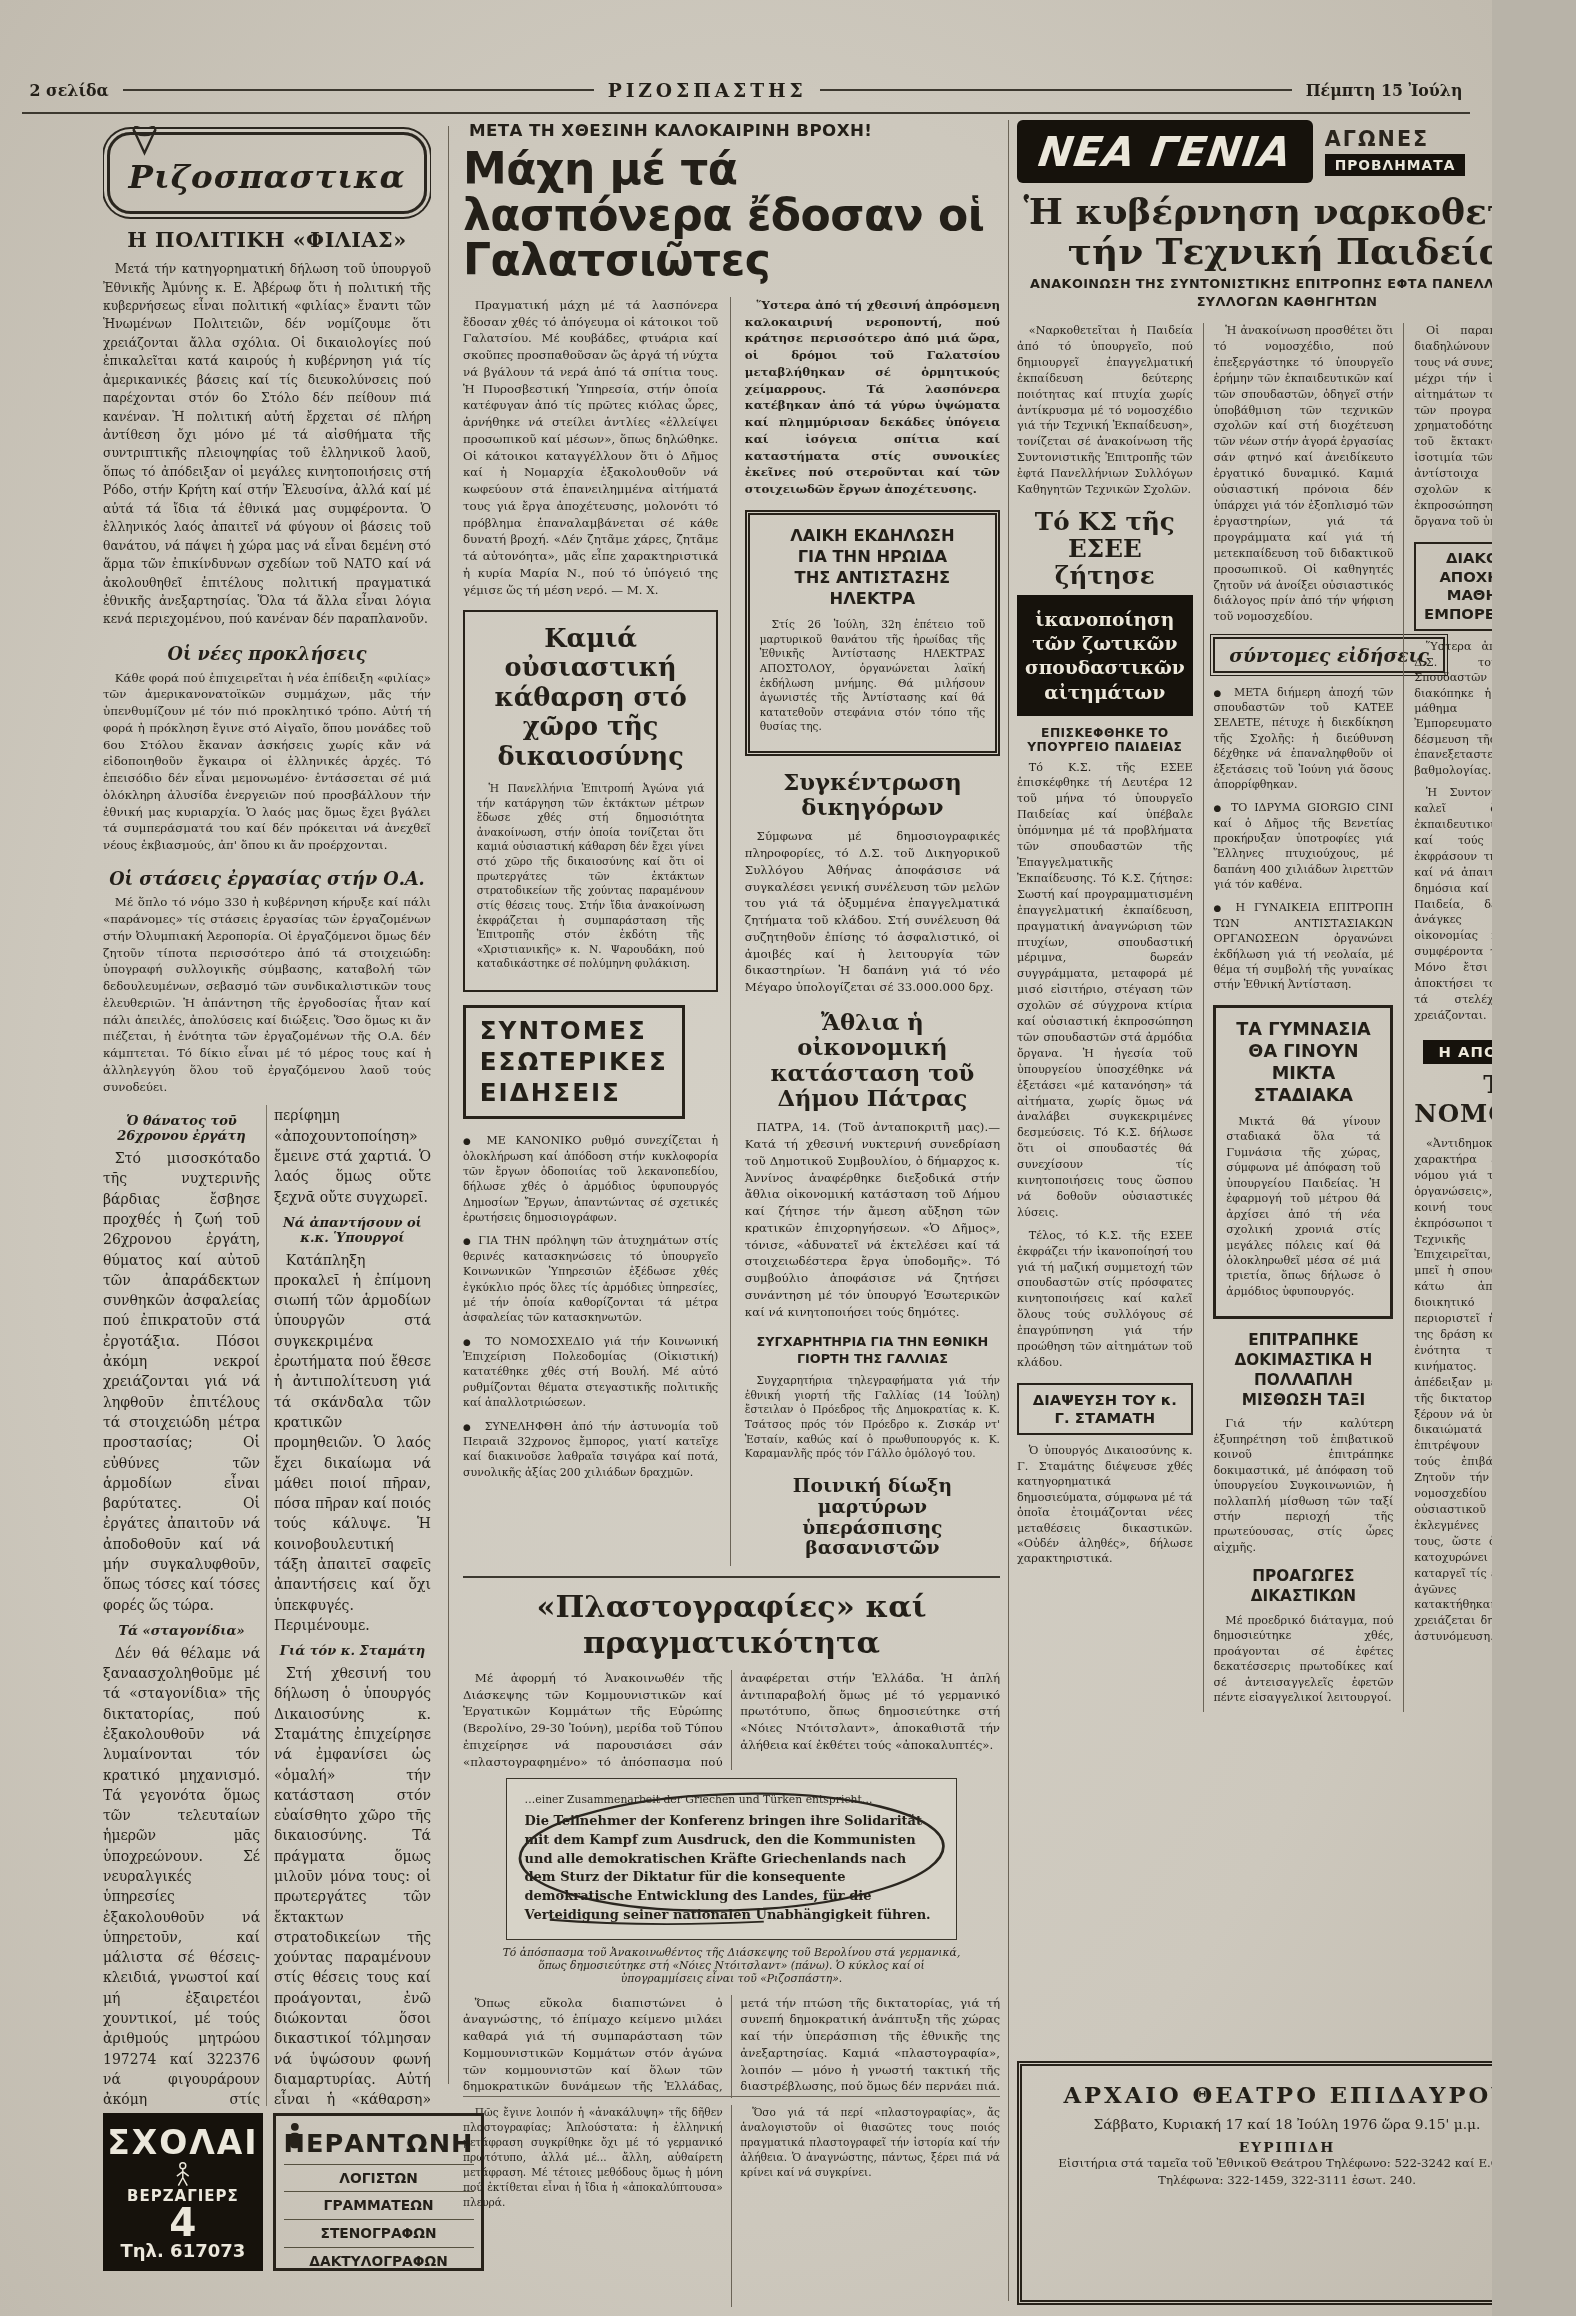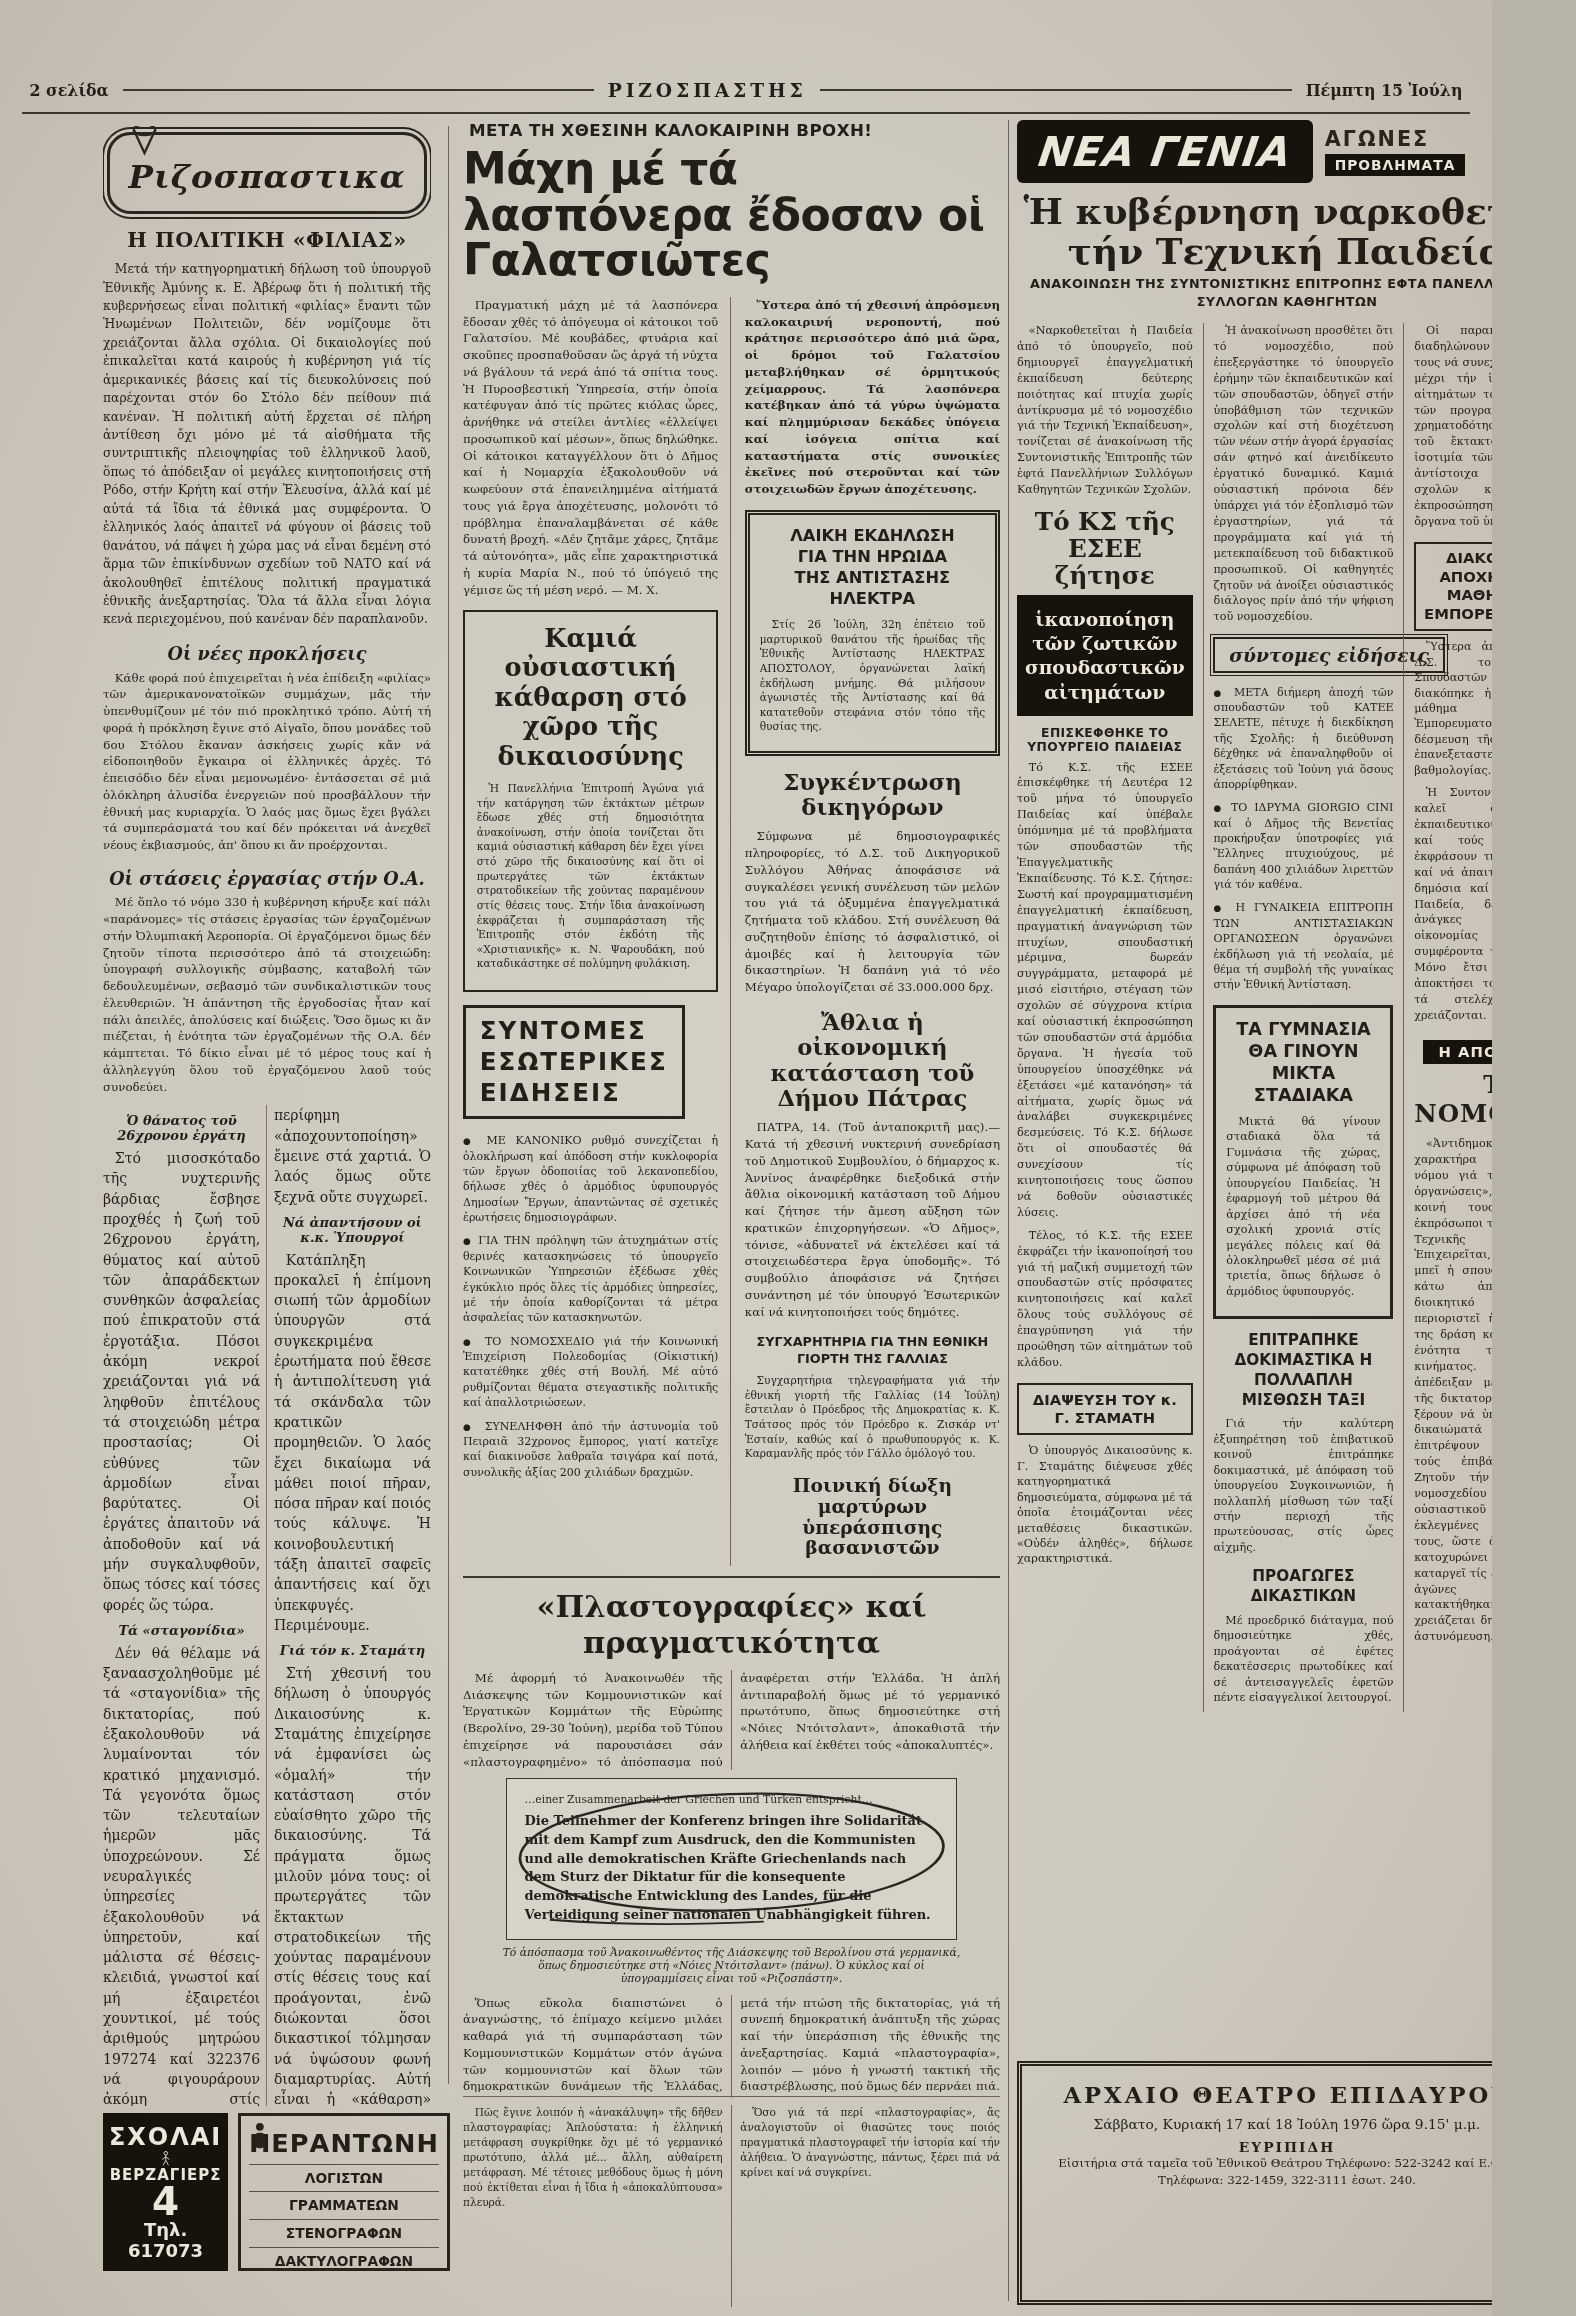--- a/index.html
+++ b/index.html
@@ -34,21 +34,21 @@
   .ed-sub{font:italic bold 17.7px "DejaVu Serif",serif;text-align:center;margin:13.8px 0 5.9px;}
   .two-col{column-count:2;column-gap:13.8px;column-rule:1px solid #7a7365;margin-top:9.9px;}
   .two-col .ed-sub{font-size:13px;margin:7.9px 0 4.9px;}
   .two-col .body{font-size:14px;line-height:1.45;}
 
   
   #ads-left{left:103px;top:2113px;width:335px;height:158px;display:flex;gap:9.9px;}
   .sholai{width:148px;background:#16120c;color:#ebe7db;display:flex;flex-direction:column;
     align-items:center;justify-content:space-between;padding:9.9px 5.9px;text-align:center;
     font-family:"DejaVu Sans","Liberation Sans",sans-serif;}
-  .s1{font-weight:bold;font-size:24px;letter-spacing:2px;}
+  .s1{font-weight:bold;font-size:33px;letter-spacing:2px;}
   .s2{font-weight:bold;font-size:15px;letter-spacing:1px;}
   .s3{font-weight:bold;font-size:39px;line-height:.9;}
   .s4{font-weight:bold;font-size:18px;}
   .perantoni{flex:1;border:3px solid #27221a;padding:7.9px 7.9px;text-align:center;position:relative;
     font-family:"DejaVu Sans","Liberation Sans",sans-serif;}
   .p-name{font-weight:bold;font-size:25.6px;letter-spacing:1px;margin-top:3.9px;}
   .p-line{font-weight:bold;font-size:13.8px;margin-top:5.9px;border-top:1px solid #55503f;padding-top:4.9px;}
   .fig-icon{position:absolute;left:7.9px;top:5.9px;width:21.7px;height:33px;}
 
   

